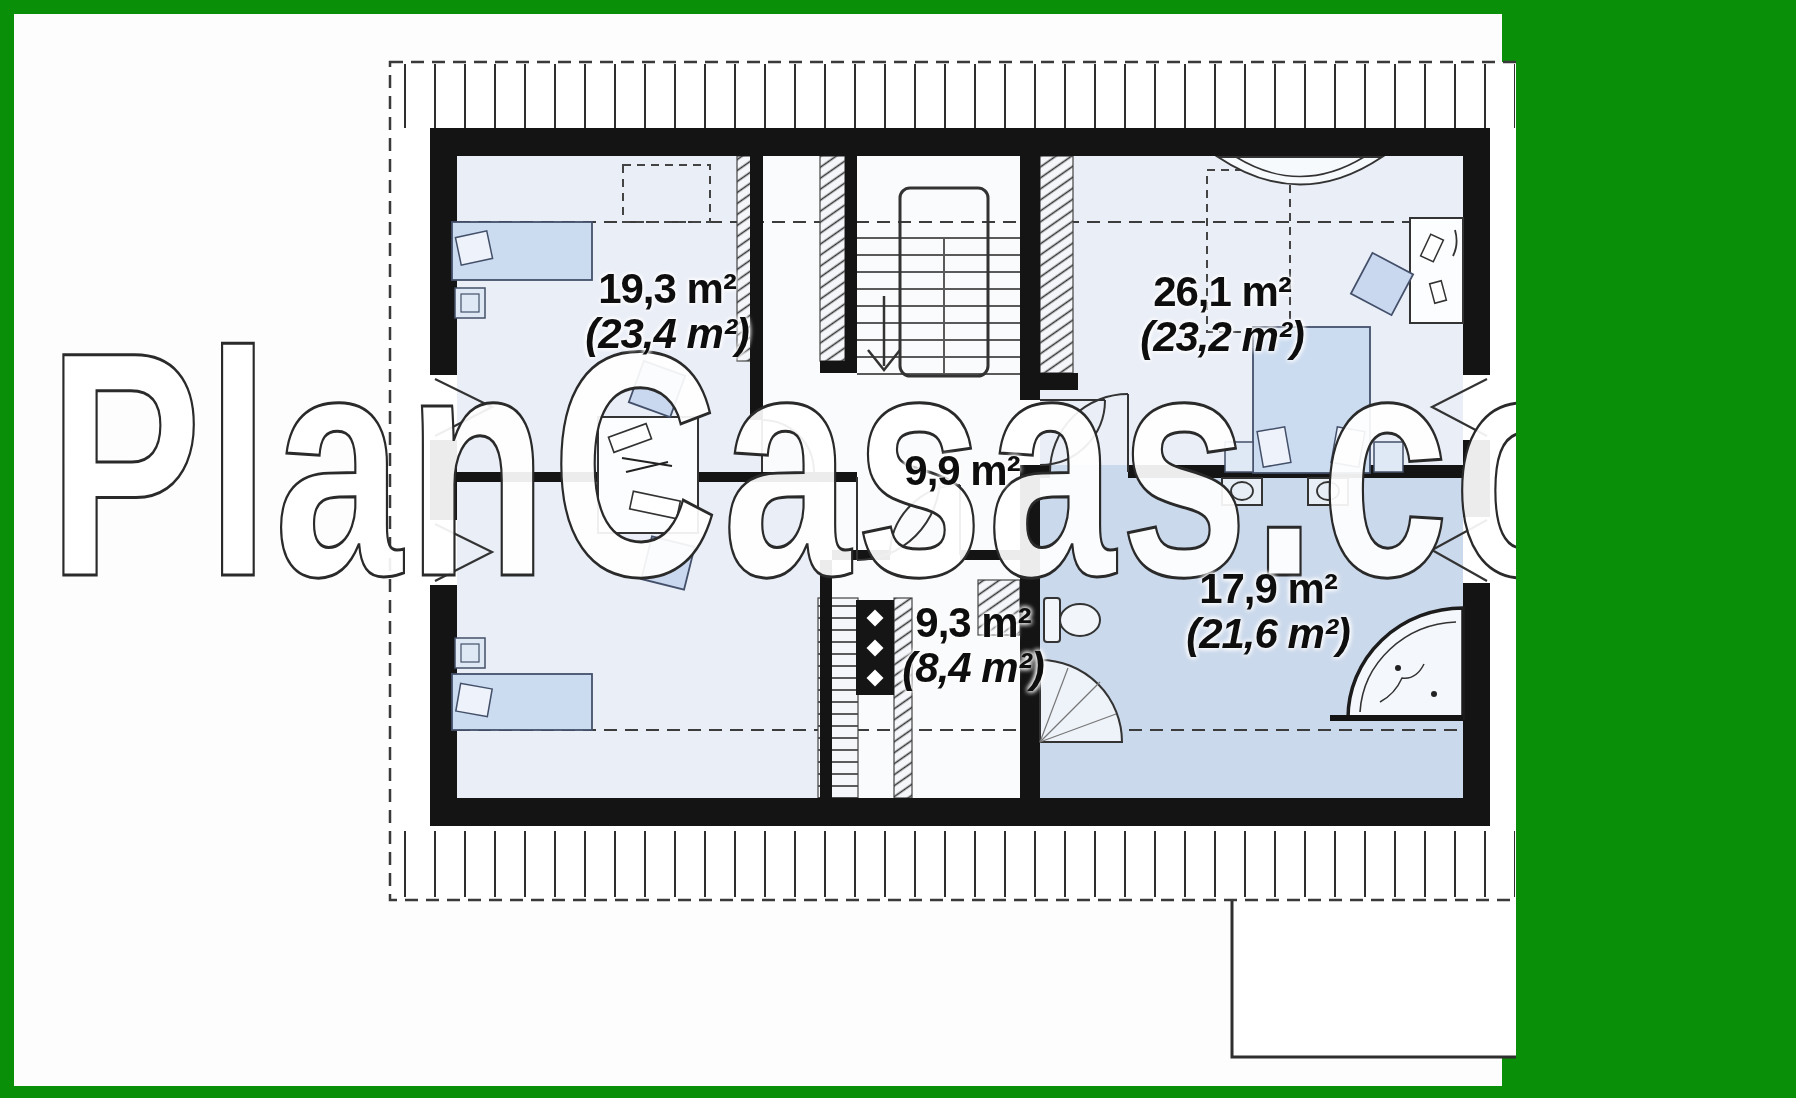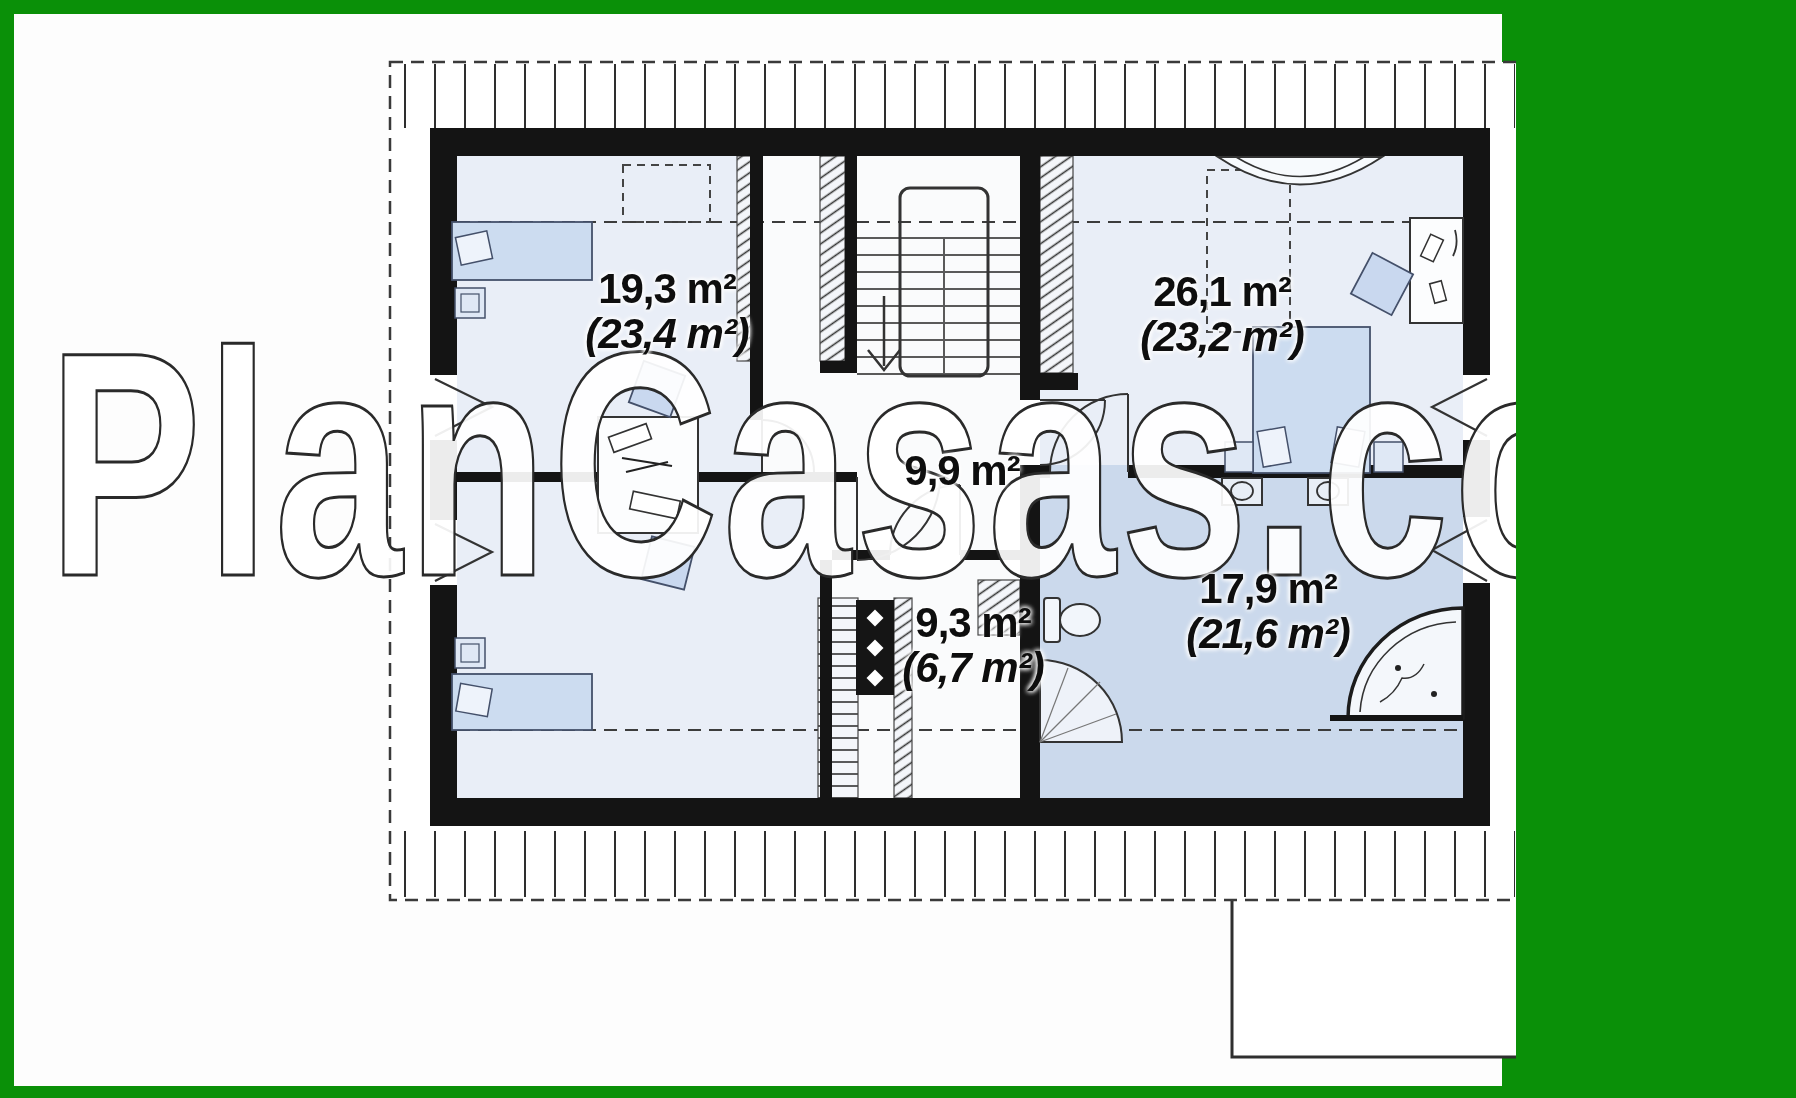--- a/index.html
+++ b/index.html
@@ -231,21 +231,21 @@
   <div class="room-label" style="left:1222px;top:315px;">
     <span>26,1 m²</span>
     <span class="gross">(23,2 m²)</span>
   </div>
   <div class="room-label" style="left:962px;top:471px;">
     <span>9,9 m²</span>
     
   </div>
   <div class="room-label" style="left:973px;top:646px;">
     <span>9,3 m²</span>
-    <span class="gross">(6,7 m²)</span>
+    <span class="gross">(8,4 m²)</span>
   </div>
   <div class="room-label" style="left:1268px;top:612px;">
     <span>17,9 m²</span>
     <span class="gross">(21,6 m²)</span>
   </div>
 
   <div id="watermark">PlanCasas.com</div>
  </div>
 </div>
 

